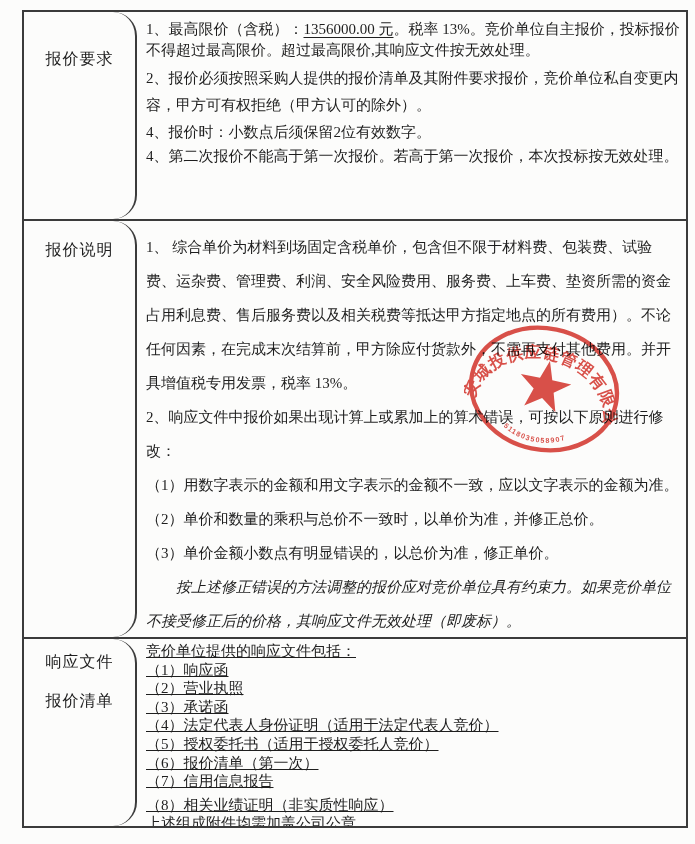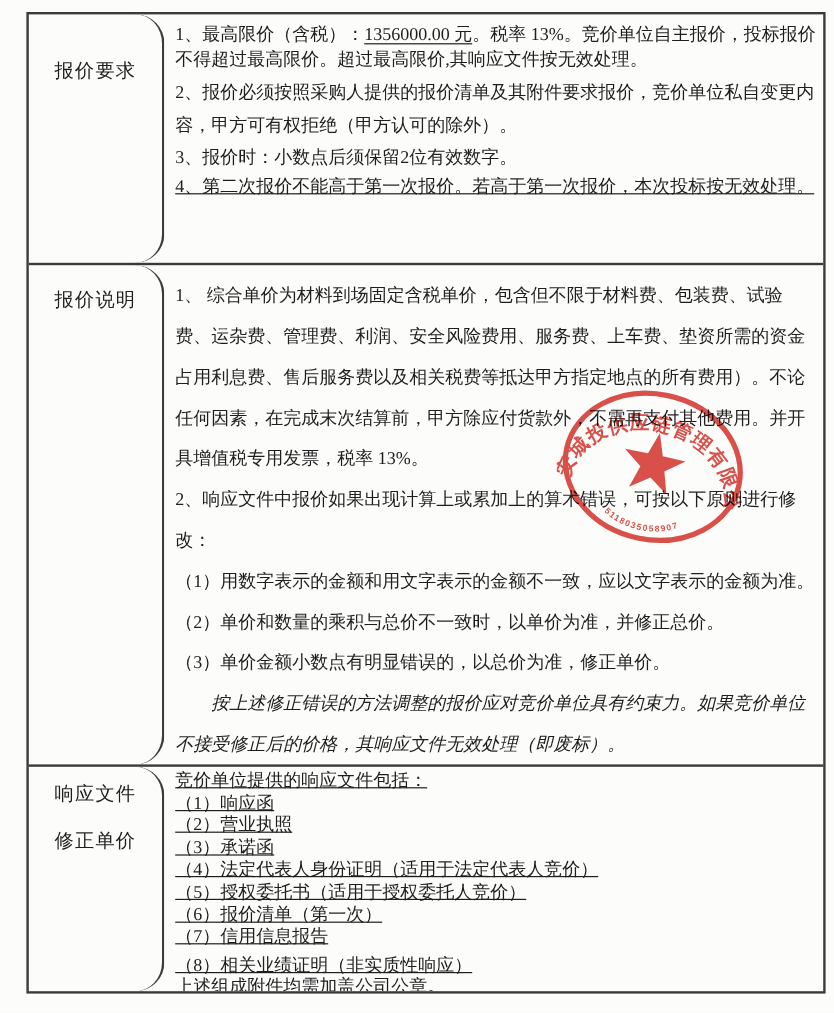--- a/index.html
+++ b/index.html
@@ -35,21 +35,21 @@
   .content-cell {
     flex:1; box-sizing:border-box; overflow:hidden;
     padding:4px 5px 0 9px; font-size:15px; line-height:21px;
   }
   p { margin:0; }
   .u { text-decoration:underline; text-underline-offset:3px; }
   .r1-p1 { line-height:20.5px; margin:3px 0 5px; }
   .r1-p2 { line-height:27px; }
   .r1-p3 { line-height:27px; }
   .r1-p4 { line-height:29px; font-weight:700; }
-  .r1-p5 { line-height:21px;text-decoration:underline; }
+  .r1-p5 { line-height:21px; }
   .star { font-size:18px; font-weight:700; margin-right:1px; }
   .row-2 .content-cell { padding-top:9px; }
   .r2-p { line-height:34px; }
   .r2-indent { text-indent:2em;font-style:italic; }
   .row-3 .content-cell { padding-top:3px;text-decoration:underline; }
   .r3-line { line-height:18.6px; }
   .r3-gap { margin-top:5px; }
   .seal {
     position:absolute; left:464px; top:322px;
     width:160px; height:134px;
@@ -68,21 +68,21 @@
 
   <div class="doc-table">
 
     <div class="row row-1">
       <div class="label-cell">
         <span>报价要求</span>
       </div>
       <div class="content-cell">
         <p class="r1-p1"><span>1、最高限价（含税）：</span><span class="u">1356000.00 元</span><span>。税率 13%。竞价单位自主报价，投标报价不得超过最高限价。超过最高限价,其响应文件按无效处理。</span></p>
         <p class="r1-p2">2、报价必须按照采购人提供的报价清单及其附件要求报价，竞价单位私自变更内容，甲方可有权拒绝（甲方认可的除外）。</p>
-        <p class="r1-p3">3、报价时：小数点后须保留2位有效数字。</p>
+        <p class="r1-p3">4、报价时：小数点后须保留2位有效数字。</p>
         <p class="r1-p5">4、第二次报价不能高于第一次报价。若高于第一次报价，本次投标按无效处理。</p>
       </div>
     </div>
 
     <div class="row row-2">
       <div class="label-cell">
         <span>报价说明</span>
       </div>
       <div class="content-cell">
         <p class="r2-p">1、 综合单价为材料到场固定含税单价，包含但不限于材料费、包装费、试验费、运杂费、管理费、利润、安全风险费用、服务费、上车费、垫资所需的资金占用利息费、售后服务费以及相关税费等抵达甲方指定地点的所有费用）。不论任何因素，在完成末次结算前，甲方除应付货款外，不需再支付其他费用。并开具增值税专用发票，税率 13%。</p>
@@ -91,21 +91,21 @@
         <p class="r2-p">（2）单价和数量的乘积与总价不一致时，以单价为准，并修正总价。</p>
         <p class="r2-p">（3）单价金额小数点有明显错误的，以总价为准，修正单价。</p>
         <p class="r2-p r2-indent">按上述修正错误的方法调整的报价应对竞价单位具有约束力。如果竞价单位不接受修正后的价格，其响应文件无效处理（即废标）。</p>
 
       </div>
     </div>
 
     <div class="row row-3">
       <div class="label-cell">
         <span>响应文件</span>
-        <span class="label-line2">修正单价</span>
+        <span class="label-line2">报价清单</span>
       </div>
       <div class="content-cell">
         <p class="r3-line">竞价单位提供的响应文件包括：</p>
         <p class="r3-line">（1）响应函</p>
         <p class="r3-line">（2）营业执照</p>
         <p class="r3-line">（3）承诺函</p>
         <p class="r3-line">（4）法定代表人身份证明（适用于法定代表人竞价）</p>
         <p class="r3-line">（5）授权委托书（适用于授权委托人竞价）</p>
         <p class="r3-line">（6）报价清单（第一次）</p>
         <p class="r3-line">（7）信用信息报告</p>

